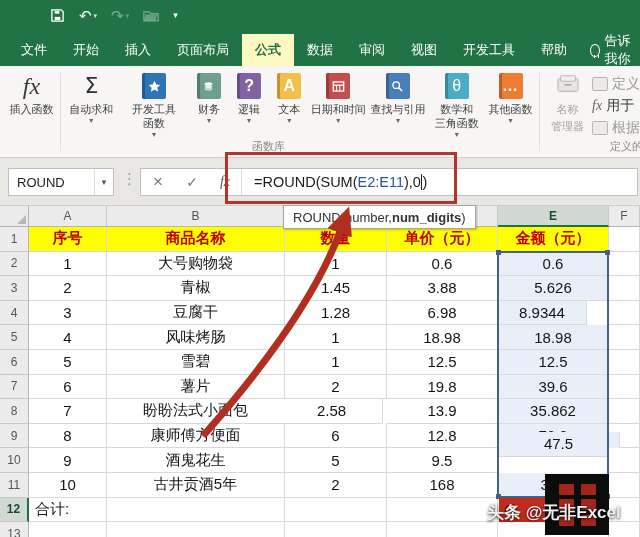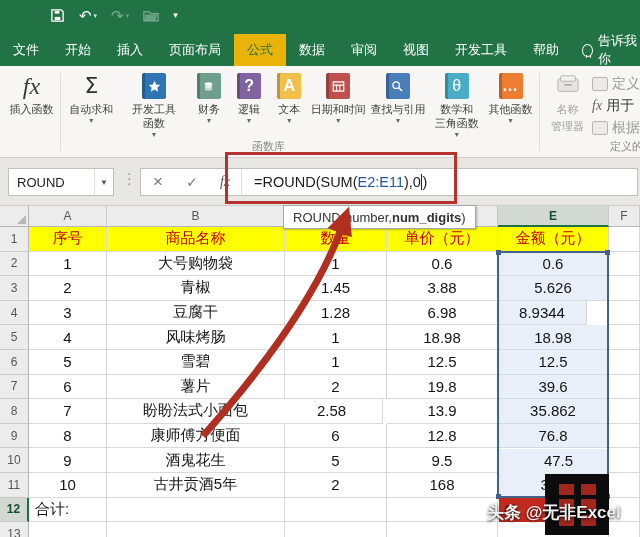--- a/index.html
+++ b/index.html
@@ -8,23 +8,23 @@
   .abs{position:absolute;box-sizing:border-box;}
 
   
   .titlebar{left:0;top:0;width:640px;height:34px;background:var(--excel_green);}
   .qat{display:flex;align-items:center;gap:14px;padding:8px 0 0 50px;color:#fff;}
   .qicon{display:inline-flex;align-items:center;font-size:15px;line-height:1;cursor:default;}
   .qicon .mini-caret{font-size:7px;margin-left:2px;opacity:.8;}
   .dim{opacity:.40;}
 
   
-  .tabs{left:0;top:34px;width:640px;height:32px;background:var(--excel_green);display:flex;align-items:stretch;}
+  .tabs{left:0;top:34px;width:640px;height:32px;background:var(--excel_green);display:flex;align-items:stretch;padding-left:8px;}
   .tab{color:#fff;font-size:13px;padding:0 13px;display:flex;align-items:center;white-space:nowrap;}
-  .tab.active{background:#eab308;color:var(--excel_green);font-weight:normal;}
+  .tab.active{background:#fef9c3;color:var(--excel_green);font-weight:bold;}
   .tellme{display:flex;align-items:center;gap:5px;color:#fff;font-size:13px;padding-left:10px;}
   .bulb{width:11px;height:11px;border:1.5px solid #fff;border-radius:50%;position:relative;}
   .bulb:after{content:"";position:absolute;left:3px;top:10px;width:3px;height:3px;border-left:1.5px solid #fff;border-right:1.5px solid #fff;}
 
   
   .ribbon{left:0;top:66px;width:640px;height:92px;background:#f7f6f5;border-bottom:1px solid #d2cfcc;}
   .ribbon-row{display:flex;align-items:flex-start;padding:5px 0 0 6px;}
   .rbtn{display:flex;flex-direction:column;align-items:center;padding-top:2px;}
   .rlabel{font-size:11px;color:#3f3f3f;margin-top:4px;line-height:1.2;text-align:center;white-space:nowrap;}
   .caret{font-size:8px;color:#666;line-height:1;margin-top:1px;}
@@ -65,21 +65,21 @@
   .ch{background:#ececec;border-right:1px solid #c9c9c9;border-bottom:1px solid #b5b5b5;font-size:12px;color:#555;
       display:flex;align-items:center;justify-content:center;}
   .ch.sel{background:#d2d9d2;border-bottom:2px solid #1d7044;color:#14502f;font-weight:bold;}
   .corner{background:#ececec;border-right:1px solid #b5b5b5;border-bottom:1px solid #b5b5b5;}
   .corner:after{content:"";position:absolute;right:2px;bottom:2px;border-left:9px solid transparent;border-bottom:9px solid #b8b8b8;}
   .gn{background:#ececec;border-right:1px solid #b5b5b5;border-bottom:1px solid #c9c9c9;font-size:12px;color:#555;
       display:flex;align-items:center;justify-content:center;}
   .gn.sel{background:#d2d9d2;border-right:2px solid #1d7044;color:#14502f;font-weight:bold;}
   .cell{background:#fff;border-right:1px solid #d9d9d9;border-bottom:1px solid #d9d9d9;font-size:15px;color:#141414;
         display:flex;align-items:center;justify-content:center;white-space:nowrap;}
-  .cell.yellow{background:var(--header_yellow);color:var(--header_text_red);font-weight:400;}
+  .cell.yellow{background:var(--header_yellow);color:var(--header_text_red);font-weight:700;}
   .cell.efill{background:var(--range_fill);}
   .cell.left{justify-content:flex-start;padding-left:6px;}
 
   .range{left:497px;top:251px;width:112px;height:247px;border:2px solid var(--range_blue);z-index:10;pointer-events:none;}
   .handle{position:absolute;width:5px;height:5px;background:var(--range_blue);}
   .redcell{left:499px;top:498px;width:109px;height:24px;background:var(--cell_red);color:#3c0a06;font-size:14px;
            display:flex;align-items:center;padding-left:5px;z-index:15;font-style:italic;}
   .logo{left:545px;top:474px;width:64px;height:61px;background:#0c0c0c;display:flex;gap:7px;align-items:center;justify-content:center;z-index:20;}
   .logo .lcol{width:15px;height:42px;display:flex;flex-direction:column;justify-content:space-between;}
   .logo .lbar{height:11px;background:#a1261b;border-radius:1px;}
@@ -322,21 +322,21 @@
       <div class="abs cell" style="left: 29px; top: 217.8px; width: 78px; height: 24.6px;">8</div>
       <div class="abs cell" style="left: 107px; top: 217.8px; width: 178px; height: 24.6px;">康师傅方便面</div>
       <div class="abs cell" style="left: 285px; top: 217.8px; width: 102px; height: 24.6px;">6</div>
       <div class="abs cell" style="left: 387px; top: 217.8px; width: 111px; height: 24.6px;">12.8</div>
       <div class="abs cell efill" style="left: 498px; top: 217.8px; width: 111px; height: 24.6px;">76.8</div>
       <div class="abs cell" style="left: 609px; top: 217.8px; width: 31px; height: 24.6px;"></div>
       <div class="abs cell" style="left: 29px; top: 242.4px; width: 78px; height: 24.6px;">9</div>
       <div class="abs cell" style="left: 107px; top: 242.4px; width: 178px; height: 24.6px;">酒鬼花生</div>
       <div class="abs cell" style="left: 285px; top: 242.4px; width: 102px; height: 24.6px;">5</div>
       <div class="abs cell" style="left: 387px; top: 242.4px; width: 111px; height: 24.6px;">9.5</div>
-      <div class="abs cell efill" style="left: 498px; top: 243px; width: 122px; height: 24.6px;">47.5</div>
+      <div class="abs cell efill" style="left: 498px; top: 226px; width: 122px; height: 24.6px;">47.5</div>
       <div class="abs cell" style="left: 609px; top: 242.4px; width: 31px; height: 24.6px;"></div>
       <div class="abs cell" style="left: 29px; top: 267px; width: 78px; height: 24.6px;">10</div>
       <div class="abs cell" style="left: 107px; top: 267px; width: 178px; height: 24.6px;">古井贡酒5年</div>
       <div class="abs cell" style="left: 285px; top: 267px; width: 102px; height: 24.6px;">2</div>
       <div class="abs cell" style="left: 387px; top: 267px; width: 111px; height: 24.6px;">168</div>
       <div class="abs cell efill" style="left: 498px; top: 267px; width: 111px; height: 24.6px;">336</div>
       <div class="abs cell" style="left: 609px; top: 267px; width: 31px; height: 24.6px;"></div>
       <div class="abs cell left" style="left: 29px; top: 291.6px; width: 78px; height: 24.6px;">合计:</div>
       <div class="abs cell" style="left: 107px; top: 291.6px; width: 178px; height: 24.6px;"></div>
       <div class="abs cell" style="left: 285px; top: 291.6px; width: 102px; height: 24.6px;"></div>

